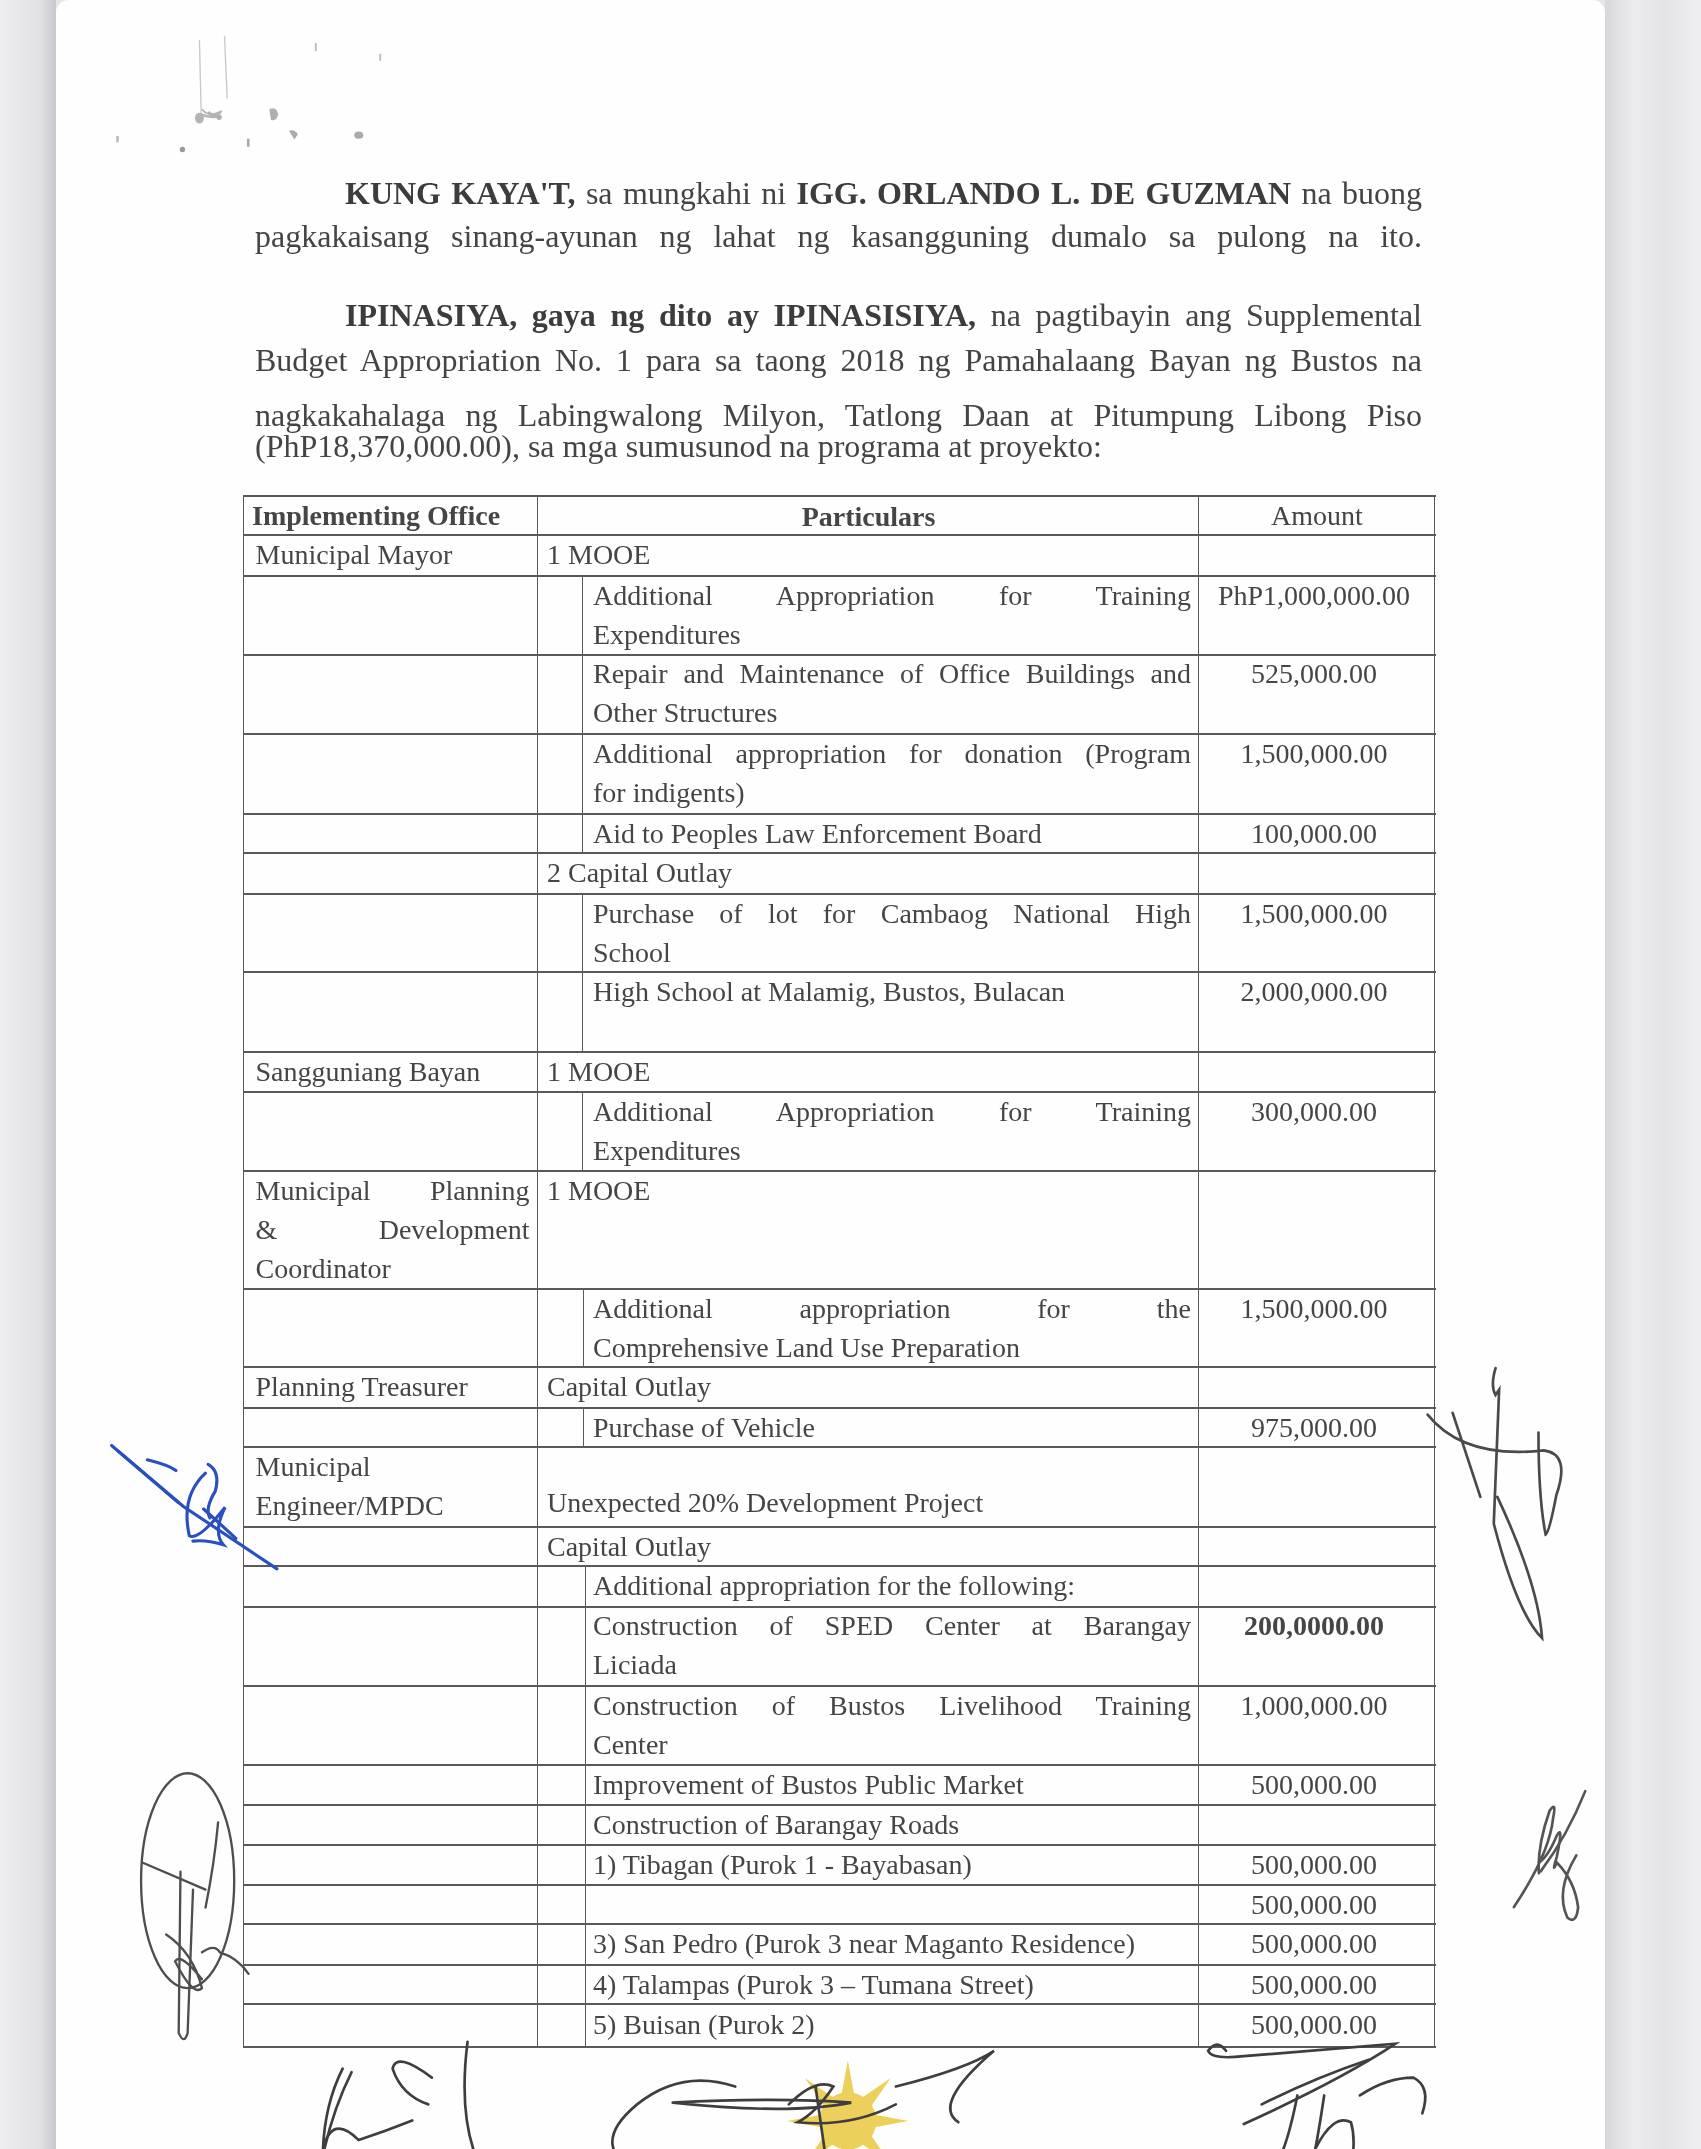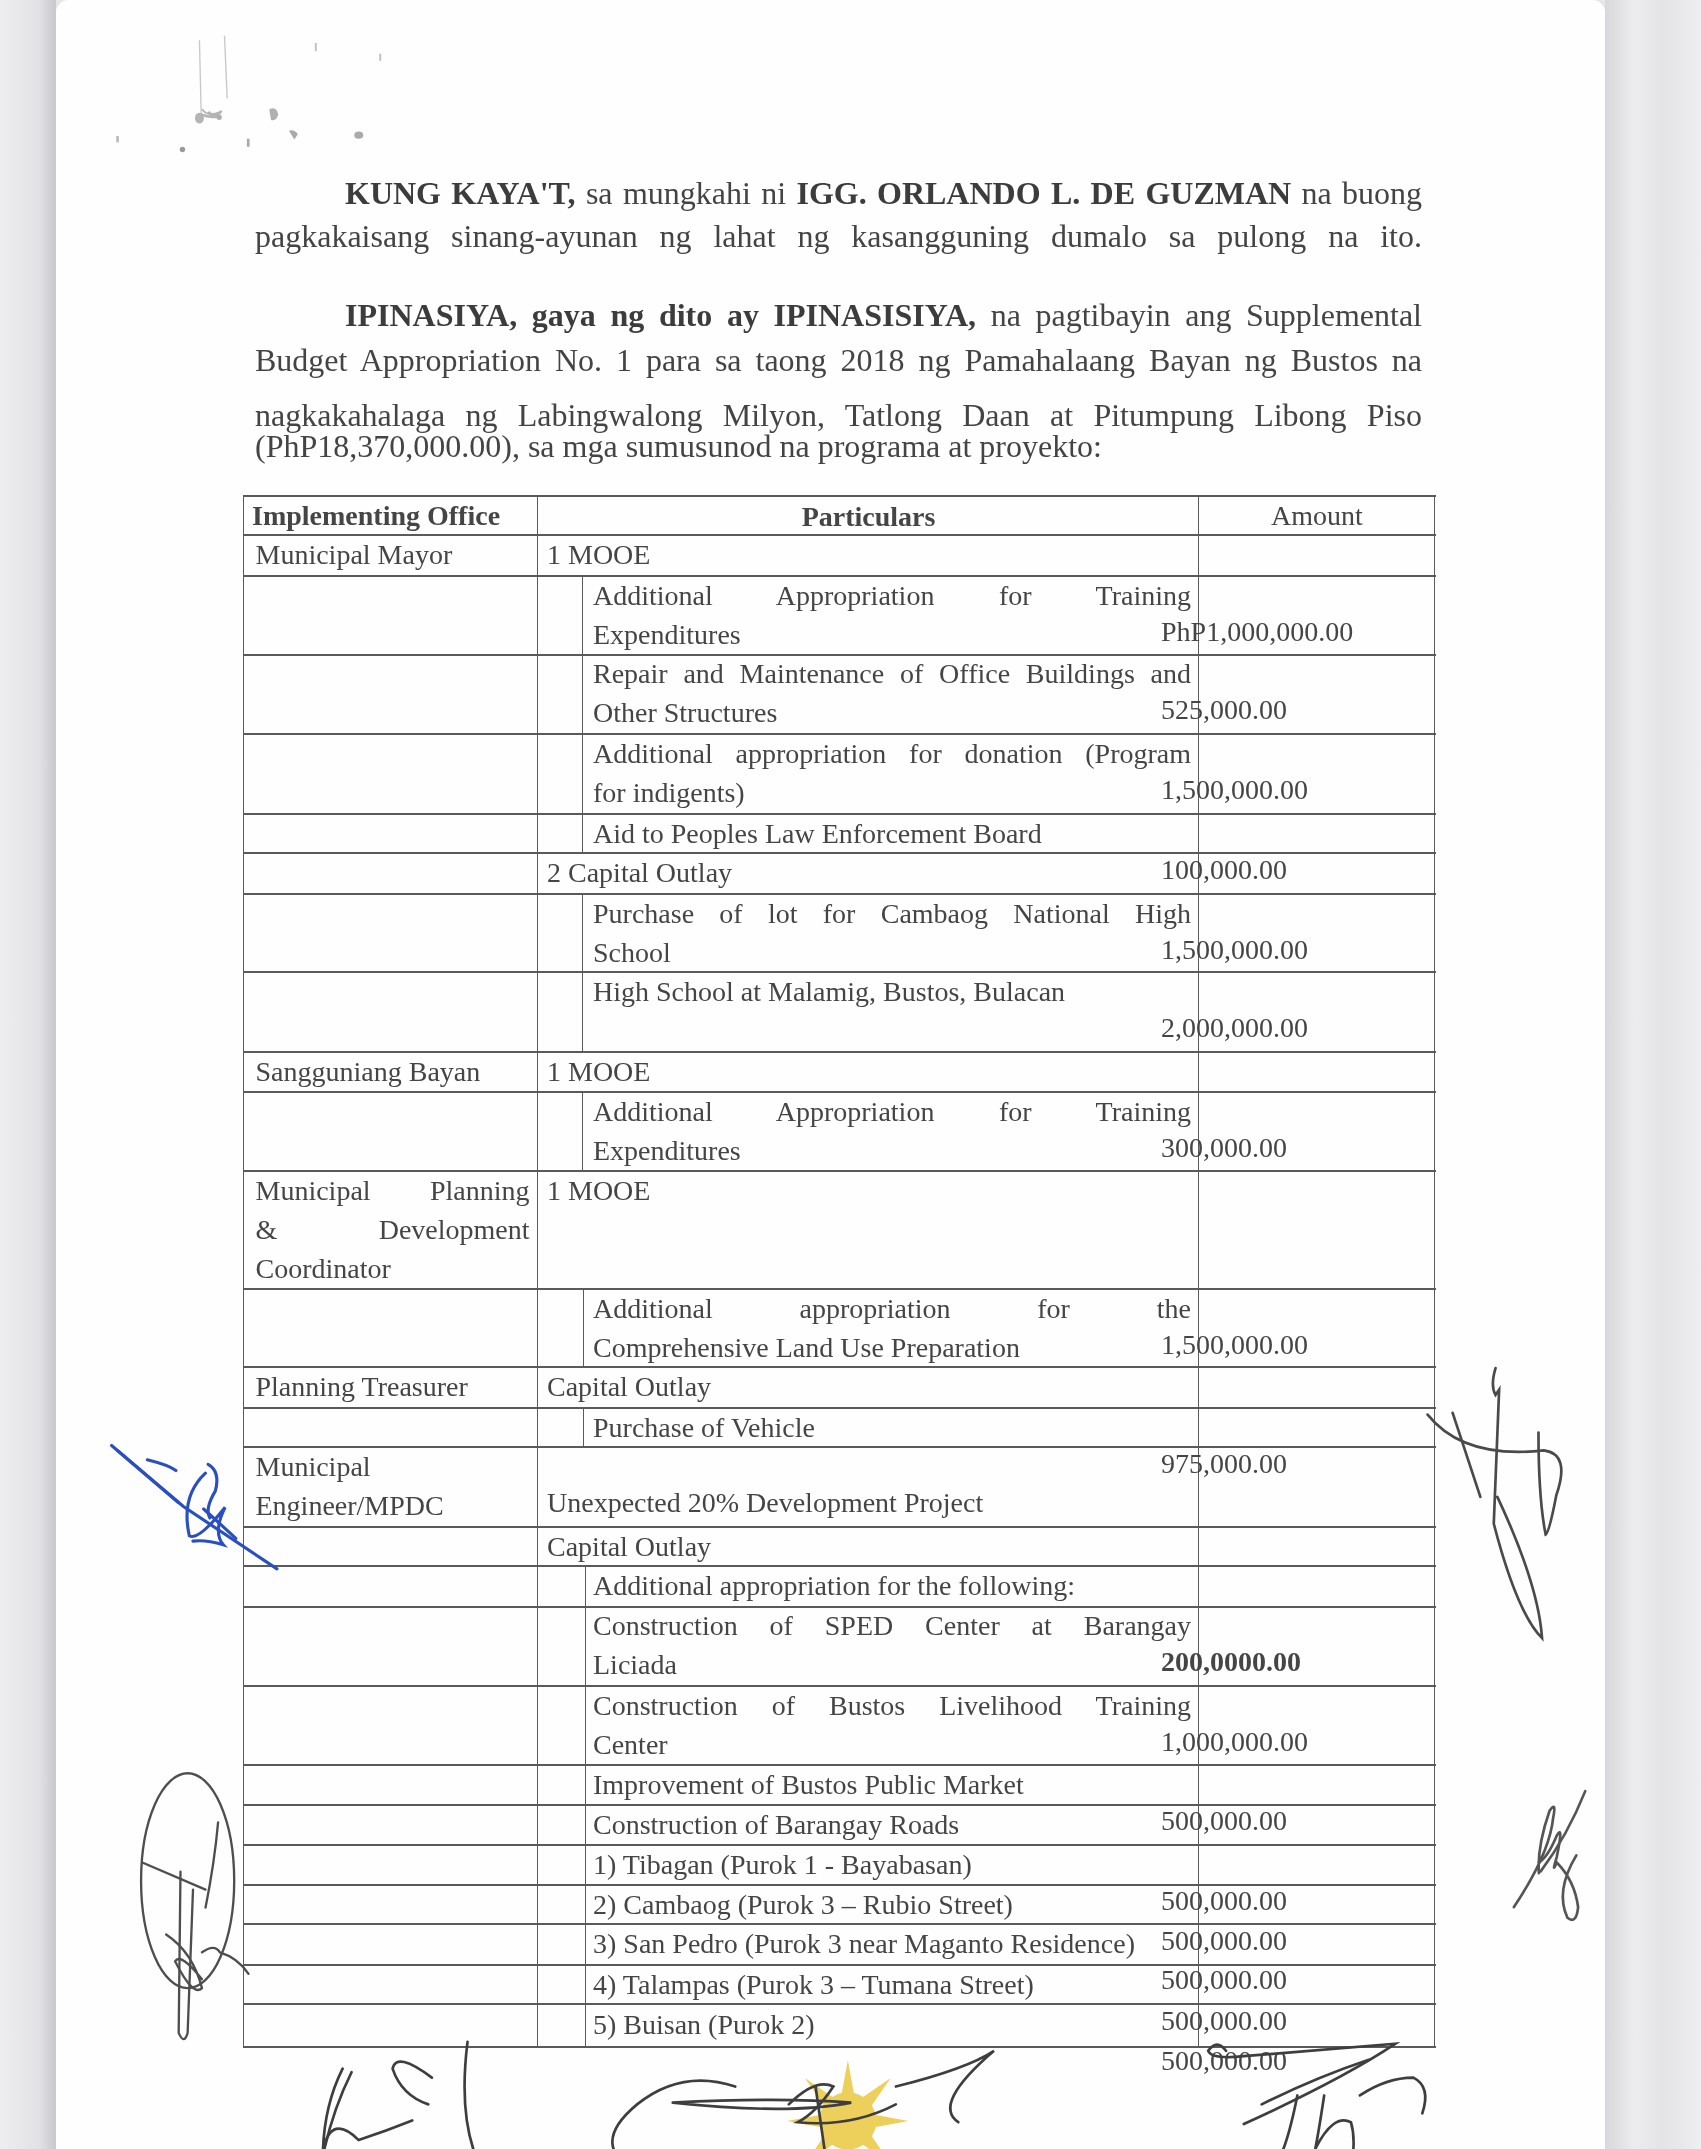--- a/index.html
+++ b/index.html
@@ -20,21 +20,21 @@
   
   .tbl { position:absolute; left:243px; top:495px; width:1193px; height:1553px; }
   .hline { position:absolute; left:0; width:1193px; height:0; border-top:2.2px solid #5a5a5a; }
   .vline { position:absolute; width:0; border-left:1.8px solid #5a5a5a; }
   .cell { position:absolute; font-family:"Liberation Serif","DejaVu Serif",serif; font-size:28px;
           line-height:39px; color:#454545; }
   .office { left:12.5px; width:274px; }
   .cat { left:304px; width:627px; }
   .item { left:350px; width:598px; text-align:justify; }
   .item .fl { display:block; text-align:justify; text-align-last:justify; }
-  .amt { left:918px; width:226px; text-align:left;margin-top:36px; }
+  .amt { left:958px; width:226px; text-align:center; }
   .hdr { font-weight:bold; }
   .hdr-office { left:9px; width:287px; }
   .hdr-part { left:296px; width:659px; text-align:center; }
   .hdr-amt { left:955px; width:238px; text-align:center; font-weight:normal; }
 
   .specks { position:absolute; left:0; top:0; }
   svg.sig { position:absolute; overflow:visible; }
 </style>
 </head>
 <body>
@@ -199,21 +199,20 @@
   </div>
   <div class="cell amt" style="top:1191px;">1,000,000.00</div>
 
   <div class="cell item" style="top:1270px;">Improvement of Bustos Public Market</div>
   <div class="cell amt" style="top:1270px;">500,000.00</div>
 
   <div class="cell item" style="top:1310px;">Construction of Barangay Roads</div>
 
   <div class="cell item" style="top:1350px;">1) Tibagan (Purok 1 - Bayabasan)</div>
   <div class="cell amt" style="top:1350px;">500,000.00</div>
-  <div class="cell item" style="top:1390px;">2) Cambaog (Purok 3 – Rubio Street)</div>
   <div class="cell amt" style="top:1390px;">500,000.00</div>
   <div class="cell item" style="top:1429px;">3) San Pedro (Purok 3 near Maganto Residence)</div>
   <div class="cell amt" style="top:1429px;">500,000.00</div>
   <div class="cell item" style="top:1470px;">4) Talampas (Purok 3 – Tumana Street)</div>
   <div class="cell amt" style="top:1470px;">500,000.00</div>
   <div class="cell item" style="top:1510px;">5) Buisan (Purok 2)</div>
   <div class="cell amt" style="top:1510px;">500,000.00</div>
 </div>
 
 <svg class="sig" style="left:107px;top:1433px;" width="179" height="143" viewBox="0 0 200 160">

